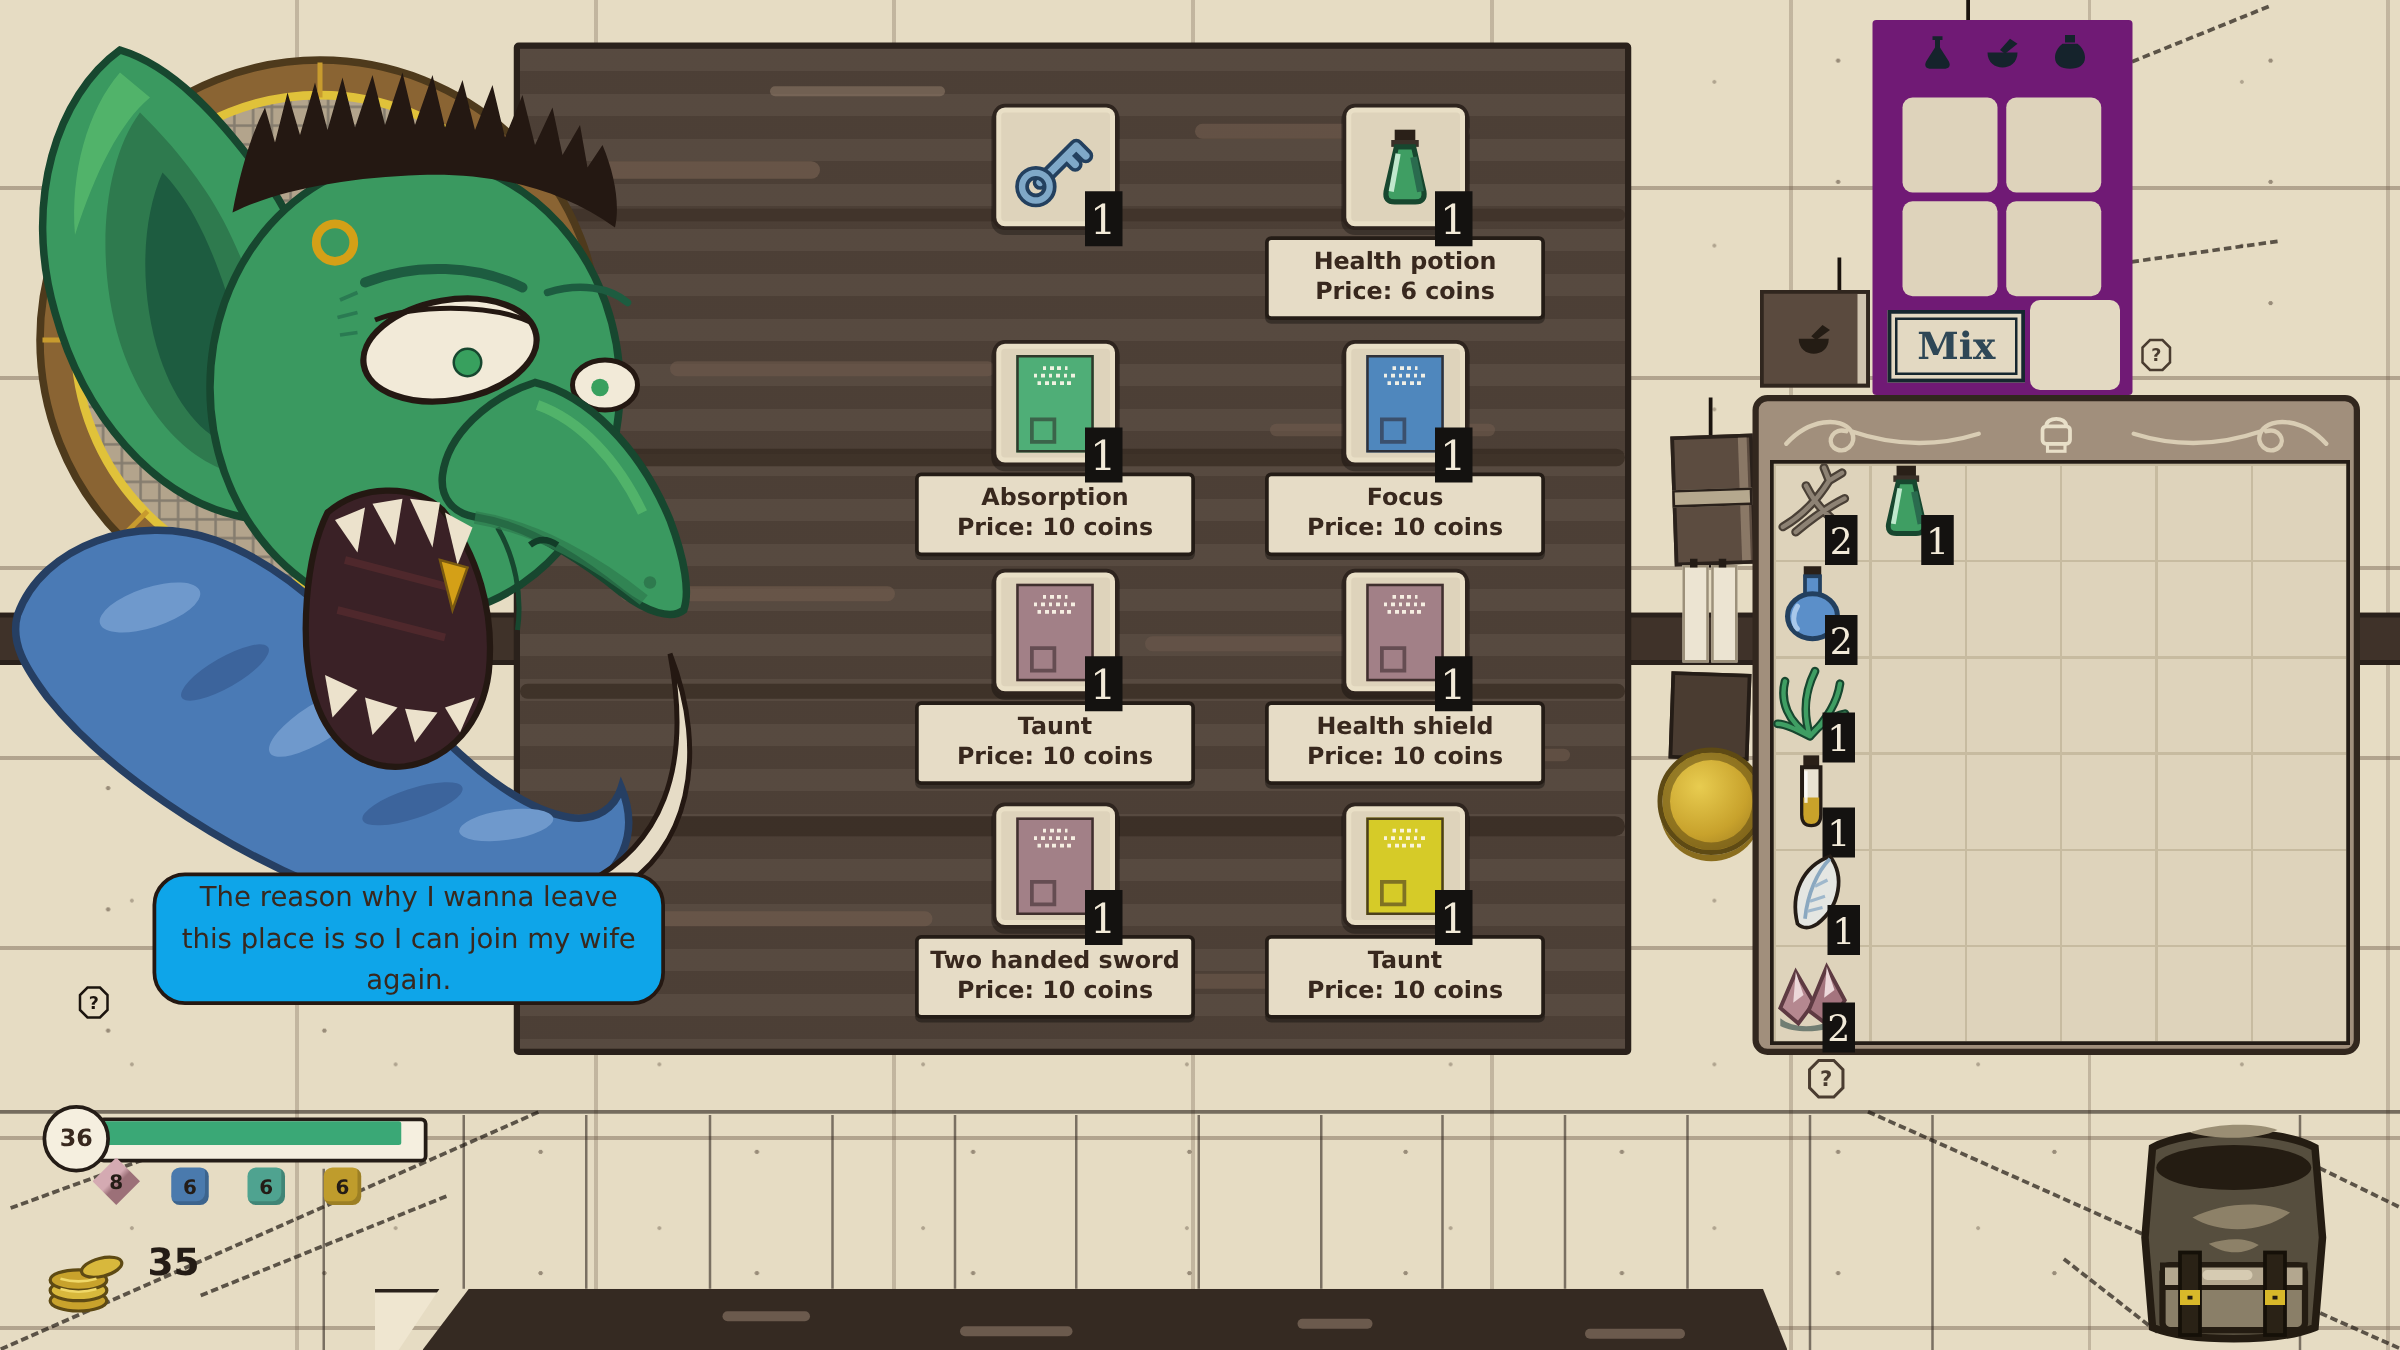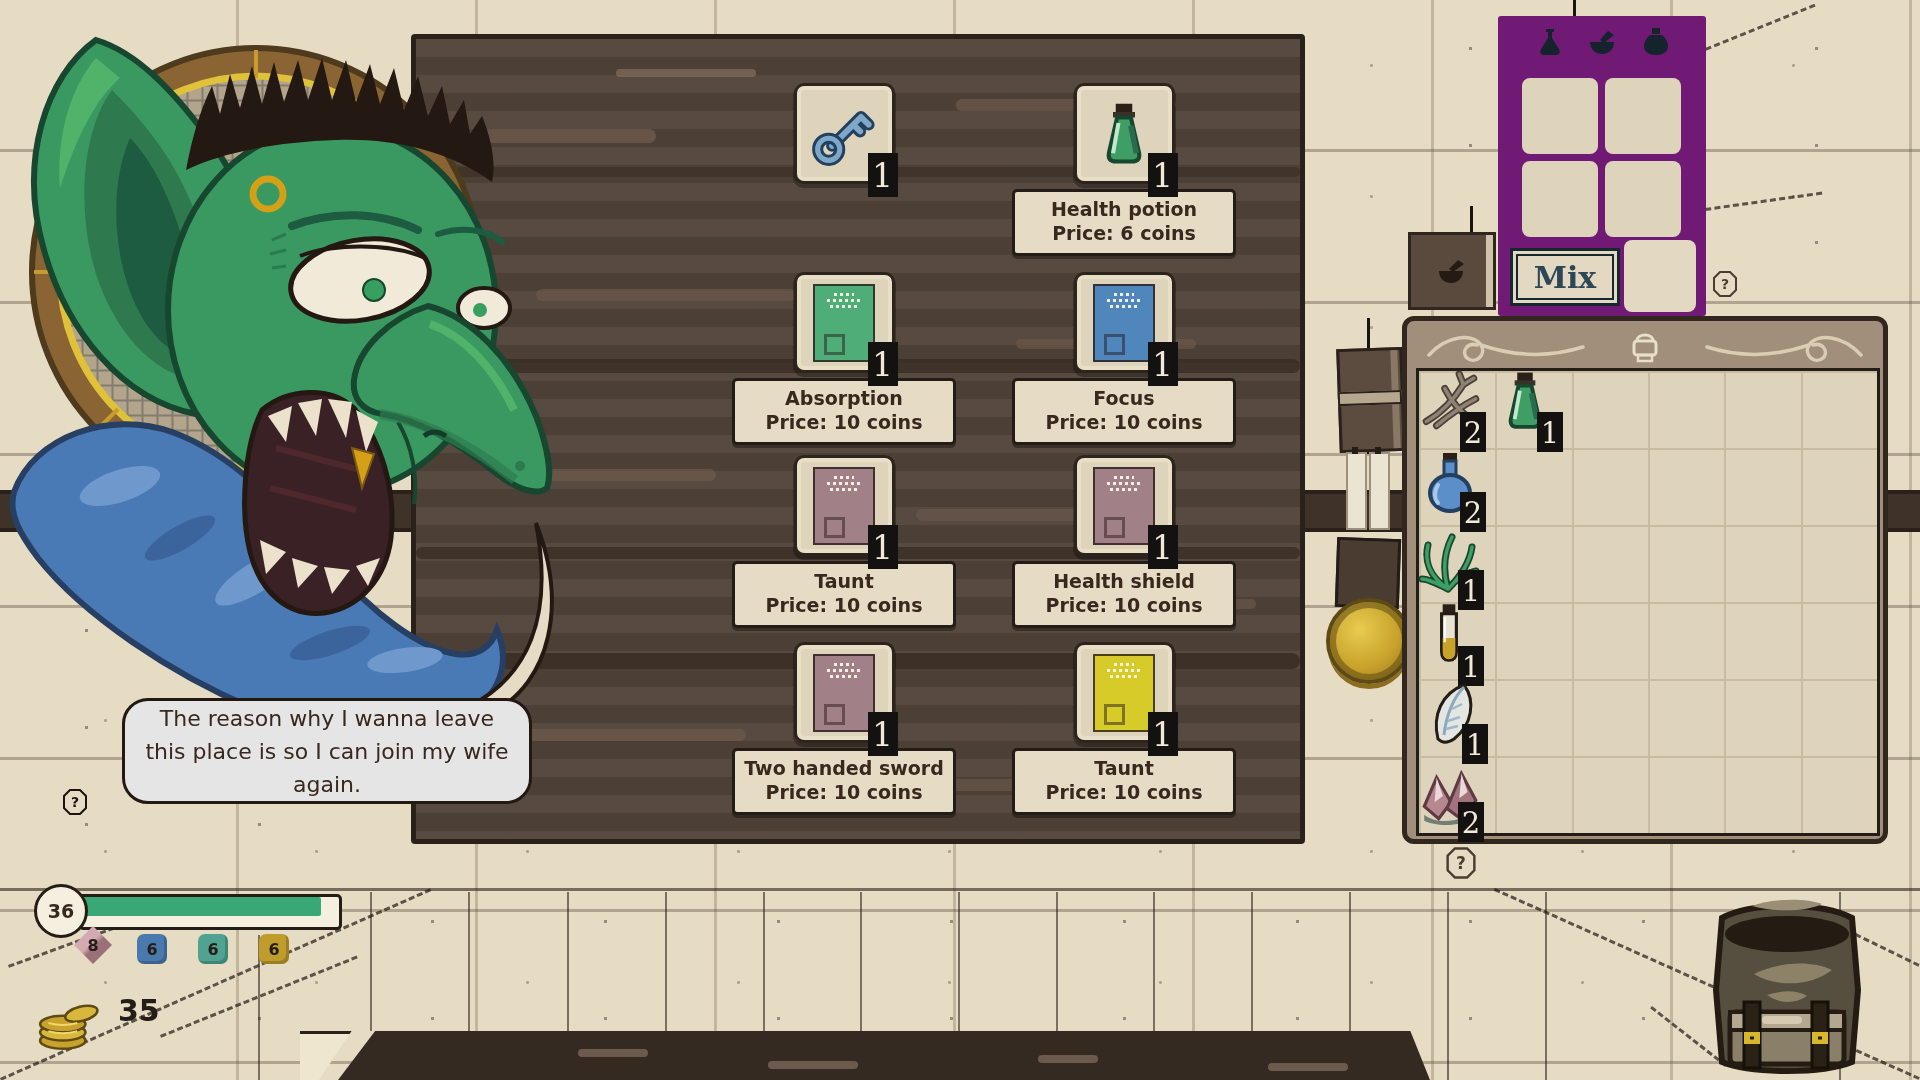--- a/index.html
+++ b/index.html
@@ -88,21 +88,21 @@
     font-size:19px;font-weight:bold;}
   .hp-bar{position:absolute;left:78px;top:894px;width:258px;height:30px;background:#f5efdf;
     border:3px solid #241c16;border-radius:5px;z-index:7;}
   .hp-fill{height:19px;border-radius:2px;}
   .die{position:absolute;z-index:8;display:flex;align-items:center;justify-content:center;
     font-size:16px;font-weight:bold;color:#241c16;}
   .die.sq{width:30px;height:30px;border-radius:7px;box-shadow:inset -3px -3px 0 rgba(0,0,0,.18);}
   .die.gem{width:38px;height:38px;clip-path:polygon(50% 0,100% 50%,50% 100%,0 50%);}
   .coins-text{position:absolute;left:118px;top:993px;font-size:30px;font-weight:bold;color:#241c16;z-index:8;}
   
-  .bubble{position:absolute;left:122px;top:698px;width:410px;height:106px;background:#e5e5e5;
+  .bubble{position:absolute;left:122px;top:698px;width:410px;height:106px;background:#0ea5e9;
     border:3px solid #241812;border-radius:26px;z-index:7;display:flex;align-items:center;justify-content:center;
     text-align:center;font-size:22px;line-height:33px;padding:0 18px;box-sizing:border-box;}
   .help{z-index:6;cursor:pointer;}
 </style>
 </head>
 <body>
 
 <div class="stage">
   <div class="wall"></div>
 

